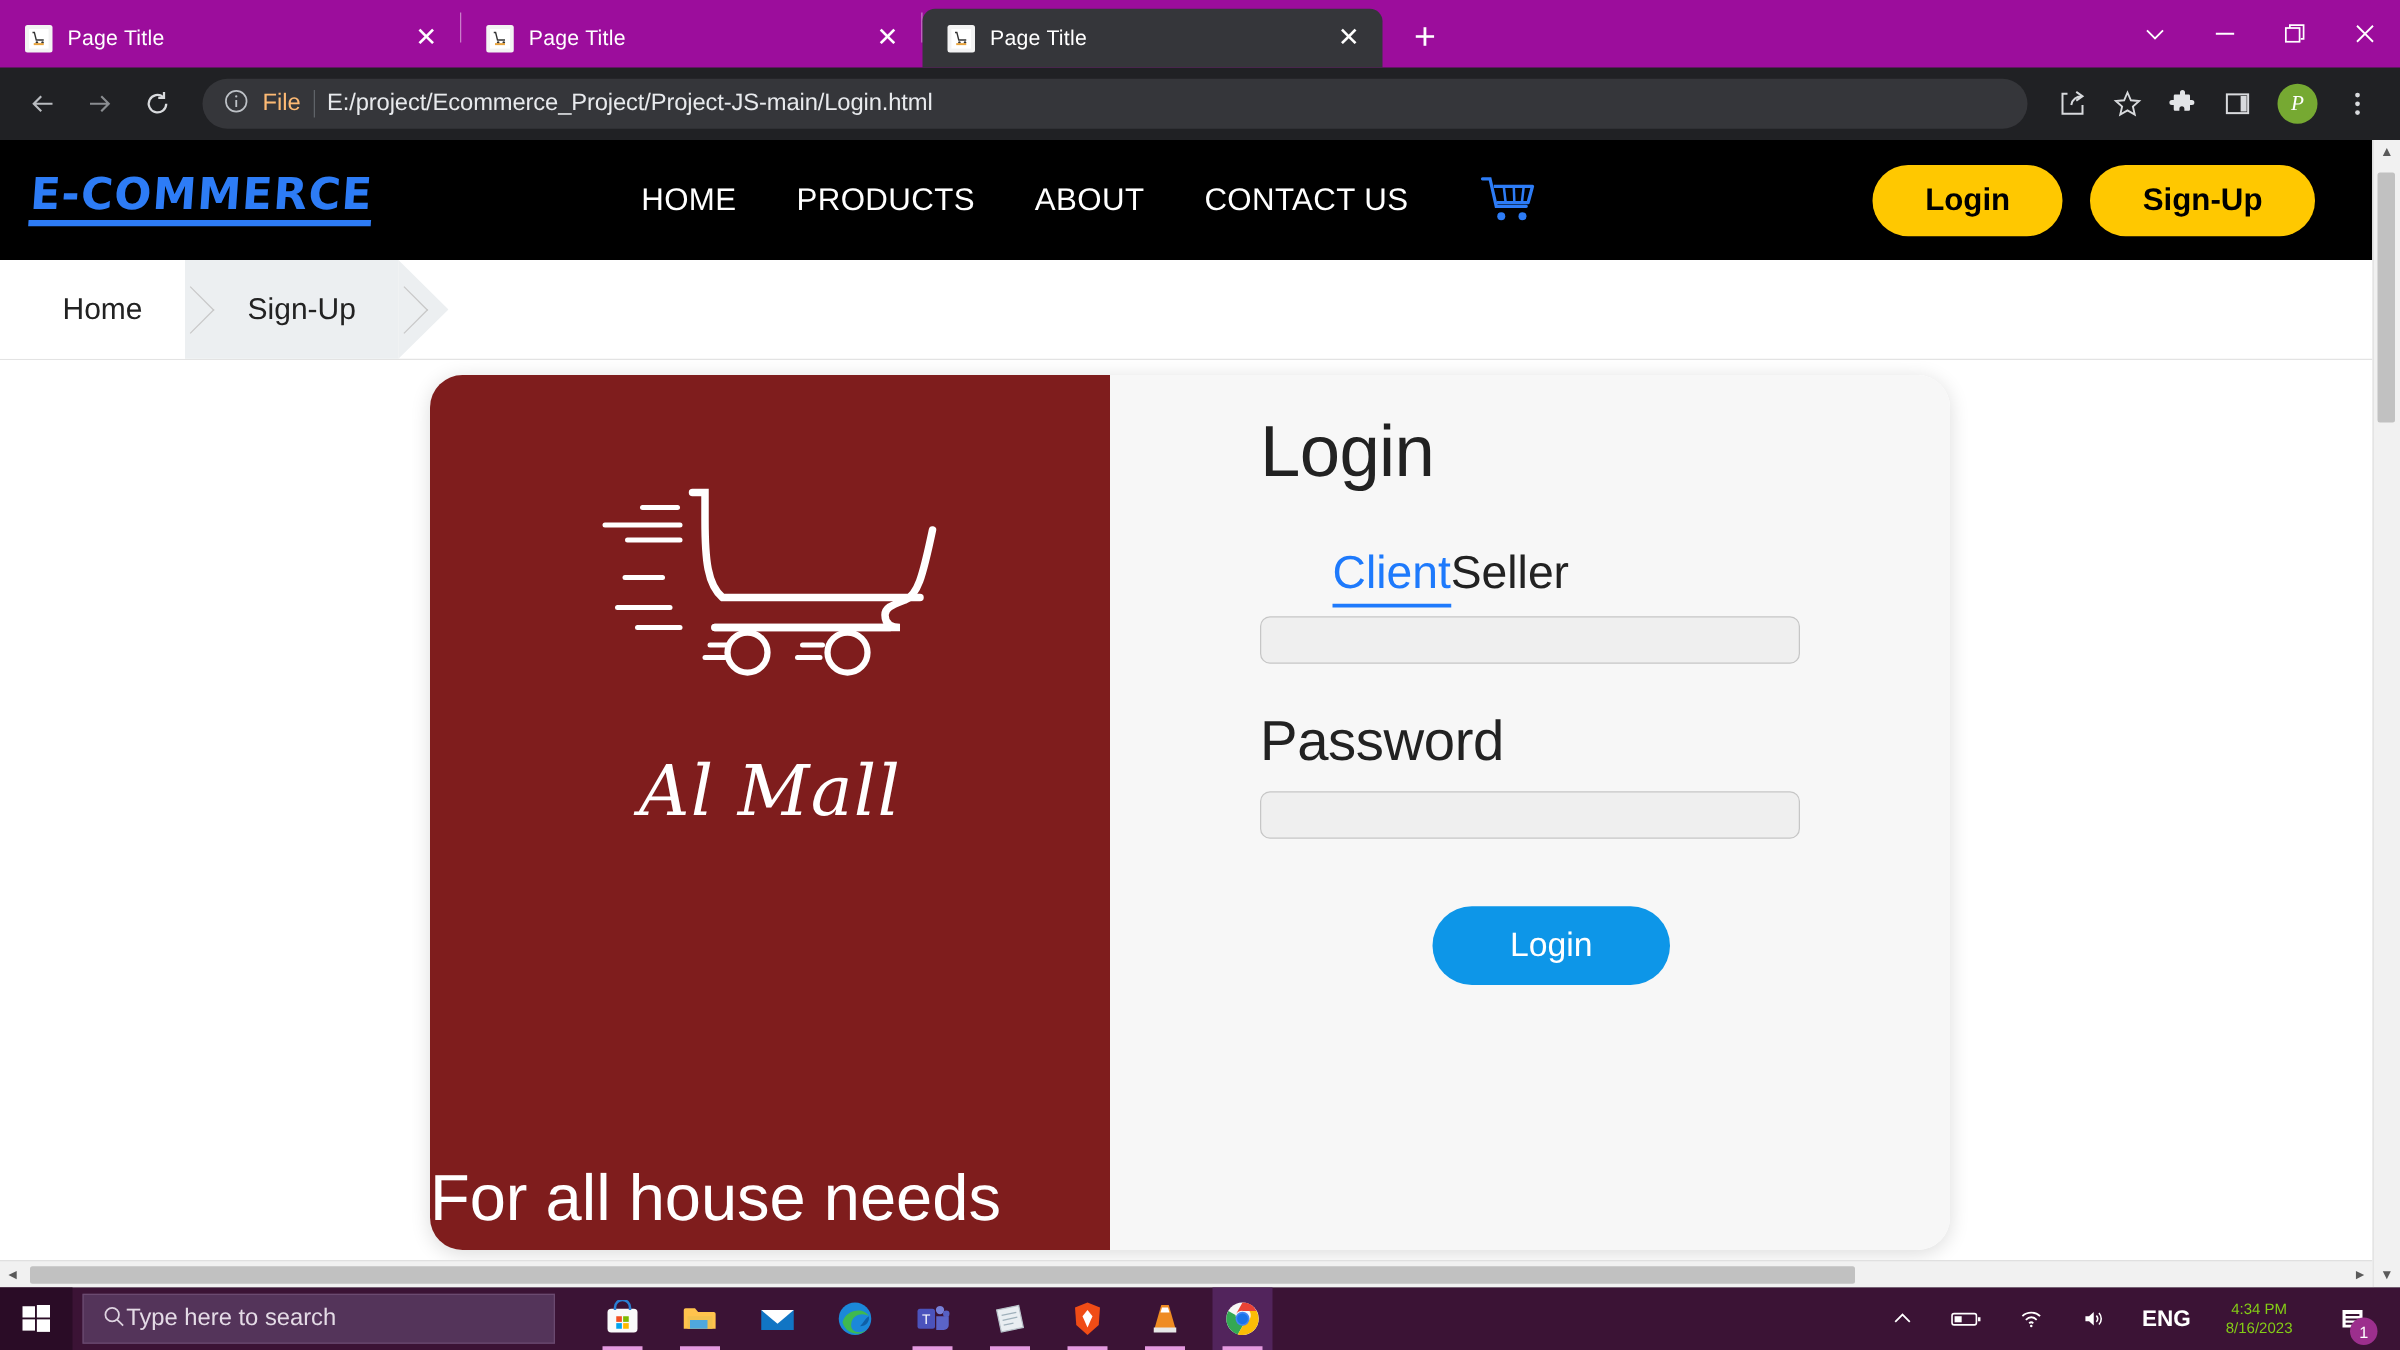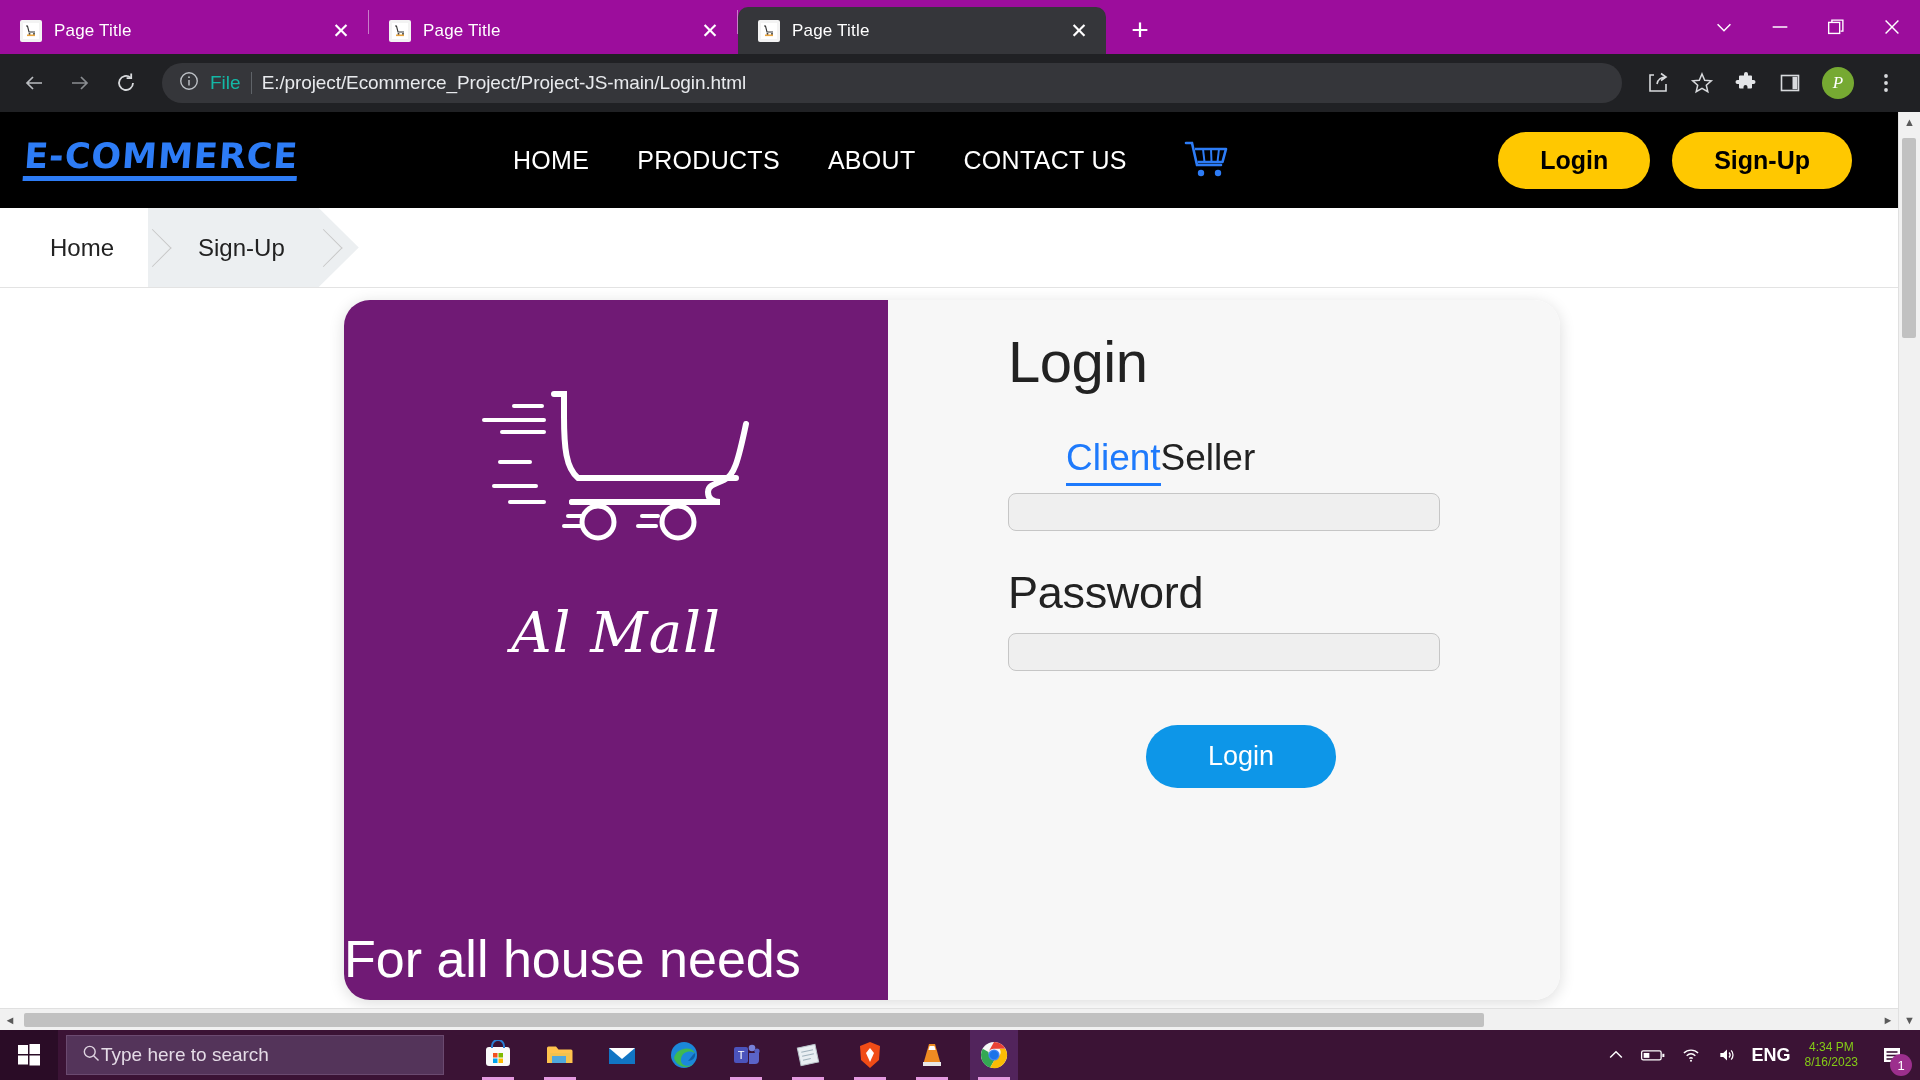--- a/index.html
+++ b/index.html
@@ -47,21 +47,21 @@
   .toolbar {
     height:58px; background:#202124; display:flex; align-items:center; gap:6px;
     padding:0 14px; flex:0 0 58px;
   }
   .tb-btn { width:40px; height:40px; display:flex; align-items:center; justify-content:center;
     color:#c9ccd0; flex:0 0 40px; }
   .omnibox {
     flex:1; height:40px; background:#35363a; border-radius:20px; display:flex;
     align-items:center; padding:0 16px; margin:0 10px; gap:10px; min-width:0;
   }
-  .omni-file { color:#14b8a6; font-size:19px; }
+  .omni-file { color:#fdba74; font-size:19px; }
   .omni-div { width:1px; height:22px; background:#5f6368; }
   .omni-url { color:#e8eaed; font-size:19px; white-space:nowrap; overflow:hidden;
     text-overflow:ellipsis; letter-spacing:-.1px; }
   .tb-right { display:flex; align-items:center; gap:4px; }
   .avatar {
     width:32px; height:32px; border-radius:50%; background:#76a932; color:#fff;
     display:flex; align-items:center; justify-content:center; font-size:17px;
     font-style:italic; font-family:"Liberation Serif", serif; margin:0 8px;
   }
 
@@ -108,21 +108,21 @@
   }
 
   
   .content { position:relative; padding-top:12px; height:620px; }
   .card {
     position:absolute; left:344px; top:12px; width:1216px; height:700px;
     display:flex; border-radius:26px; overflow:hidden;
     box-shadow:0 3px 16px rgba(0,0,0,.14);
   }
   .card-left {
-    width:544px; background:#701a75; position:relative; display:flex;
+    width:544px; background:#7f1d1d; position:relative; display:flex;
     flex-direction:column; align-items:center;
   }
   .cart-art { margin-top:84px; }
   .brand-script {
     font-family:"DejaVu Serif", serif; font-style:italic; font-size:56px;
     color:#fff; margin-top:2px; letter-spacing:1px;
   }
   .tagline {
     position:absolute; left:0px; bottom:10px; width:100%; padding:0 0 0 0;
     color:#fff; font-size:52px; line-height:1.18; padding-left:0;
@@ -171,21 +171,21 @@
   .search-box {
     width:378px; height:40px; background:#54345a; margin-left:8px; display:flex;
     align-items:center; padding:0 14px; border:1px solid #6b4a70;
   }
   .search-text { color:#e4dbe6; font-size:19px; }
   .tb-apps { display:flex; align-items:center; gap:14px; margin-left:30px; }
   .tb-app { width:48px; height:50px; display:flex; align-items:center; justify-content:center;
     position:relative; }
   .tb-app.active { background:#52245c; }
   .tb-app .ind { position:absolute; bottom:0; left:8px; right:8px; height:3px; background:#e59ae0; }
-  .tray { margin-left:auto; display:flex; align-items:center; gap:14px; padding-right:8px; }
+  .tray { margin-left:auto; display:flex; align-items:center; gap:28px; padding-right:18px; }
   .tray-item { color:#fff; display:flex; align-items:center; }
   .tray-lang { color:#fff; font-size:18px; font-weight:bold; }
   .tray-clock { color:#84cc16; font-size:12px; text-align:center; line-height:1.25; }
   .tray-notif { position:relative; width:40px; height:50px; display:flex; align-items:center; justify-content:center; }
   .notif-badge {
     position:absolute; right:0px; bottom:4px; width:22px; height:22px; border-radius:50%;
     background:#9c2f8d; color:#fff; font-size:13px; display:flex; align-items:center; justify-content:center;
   }
 </style>
 </head>

